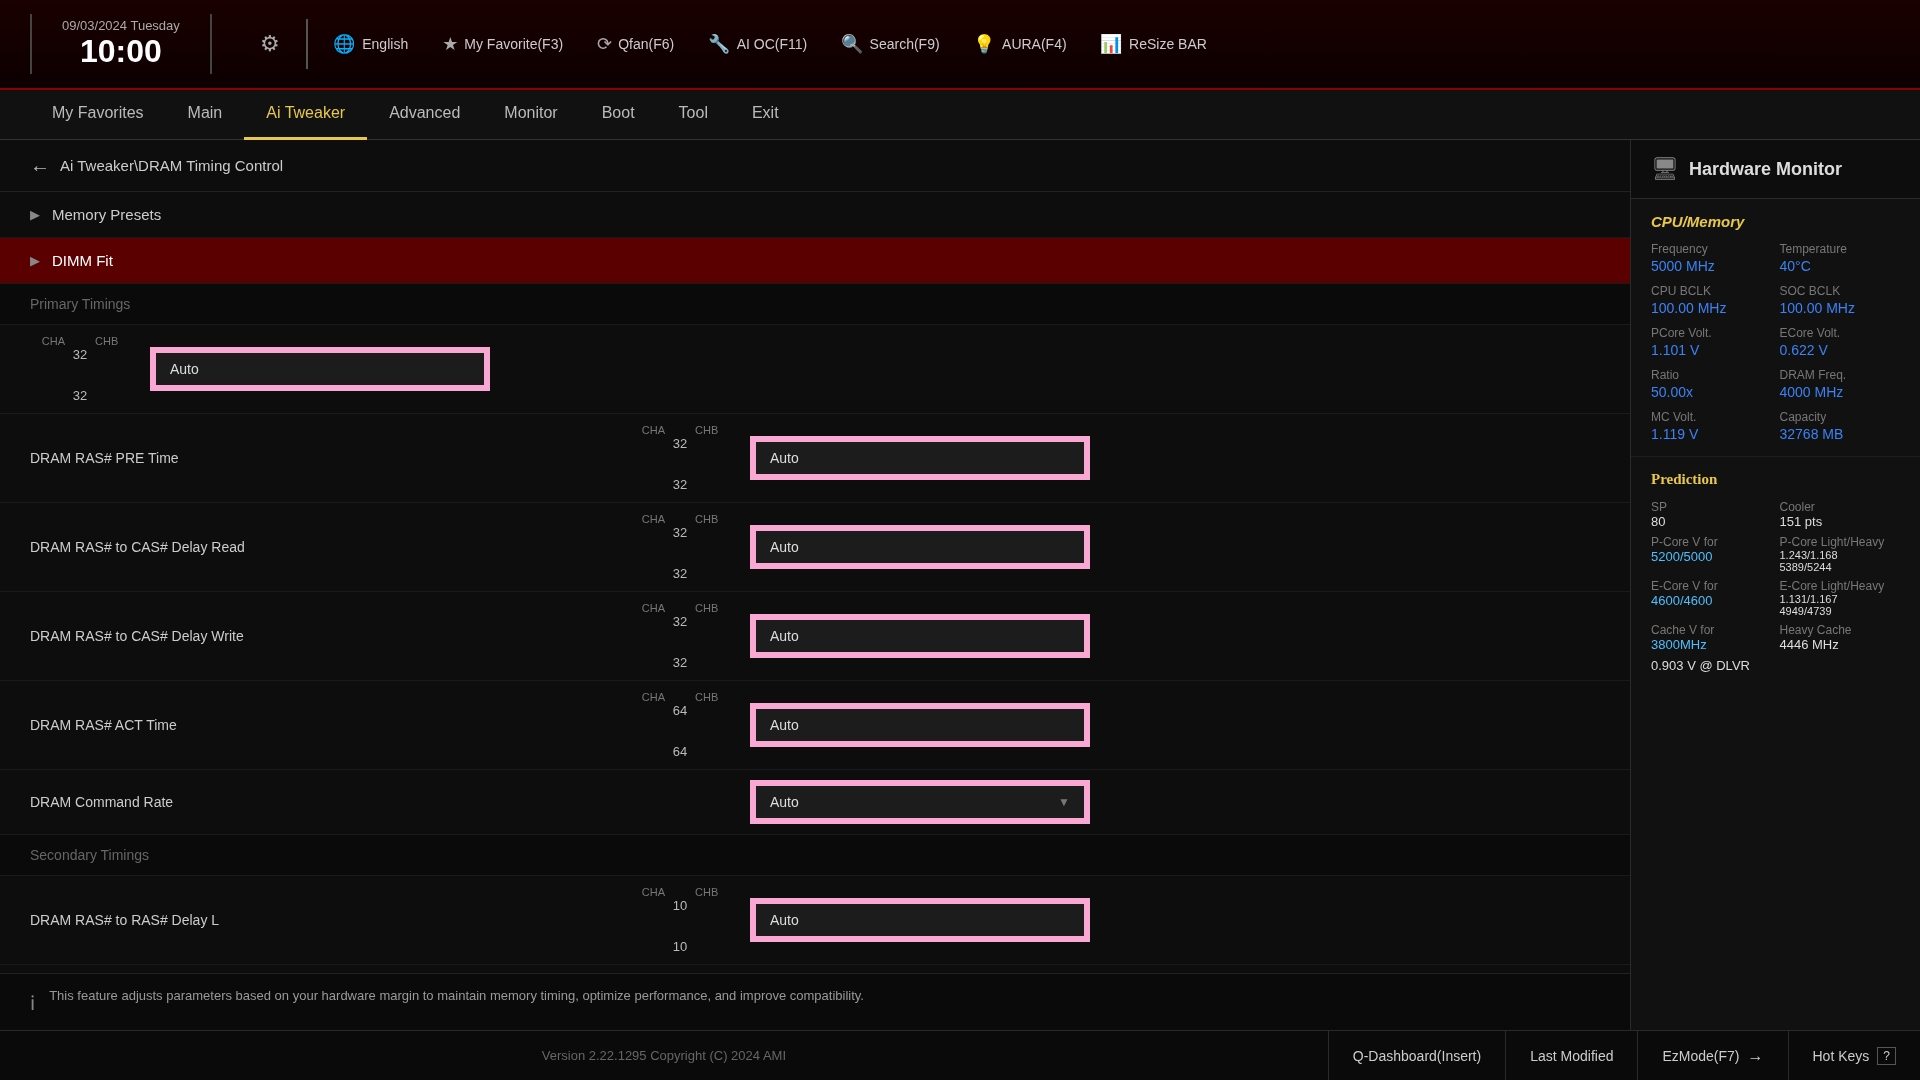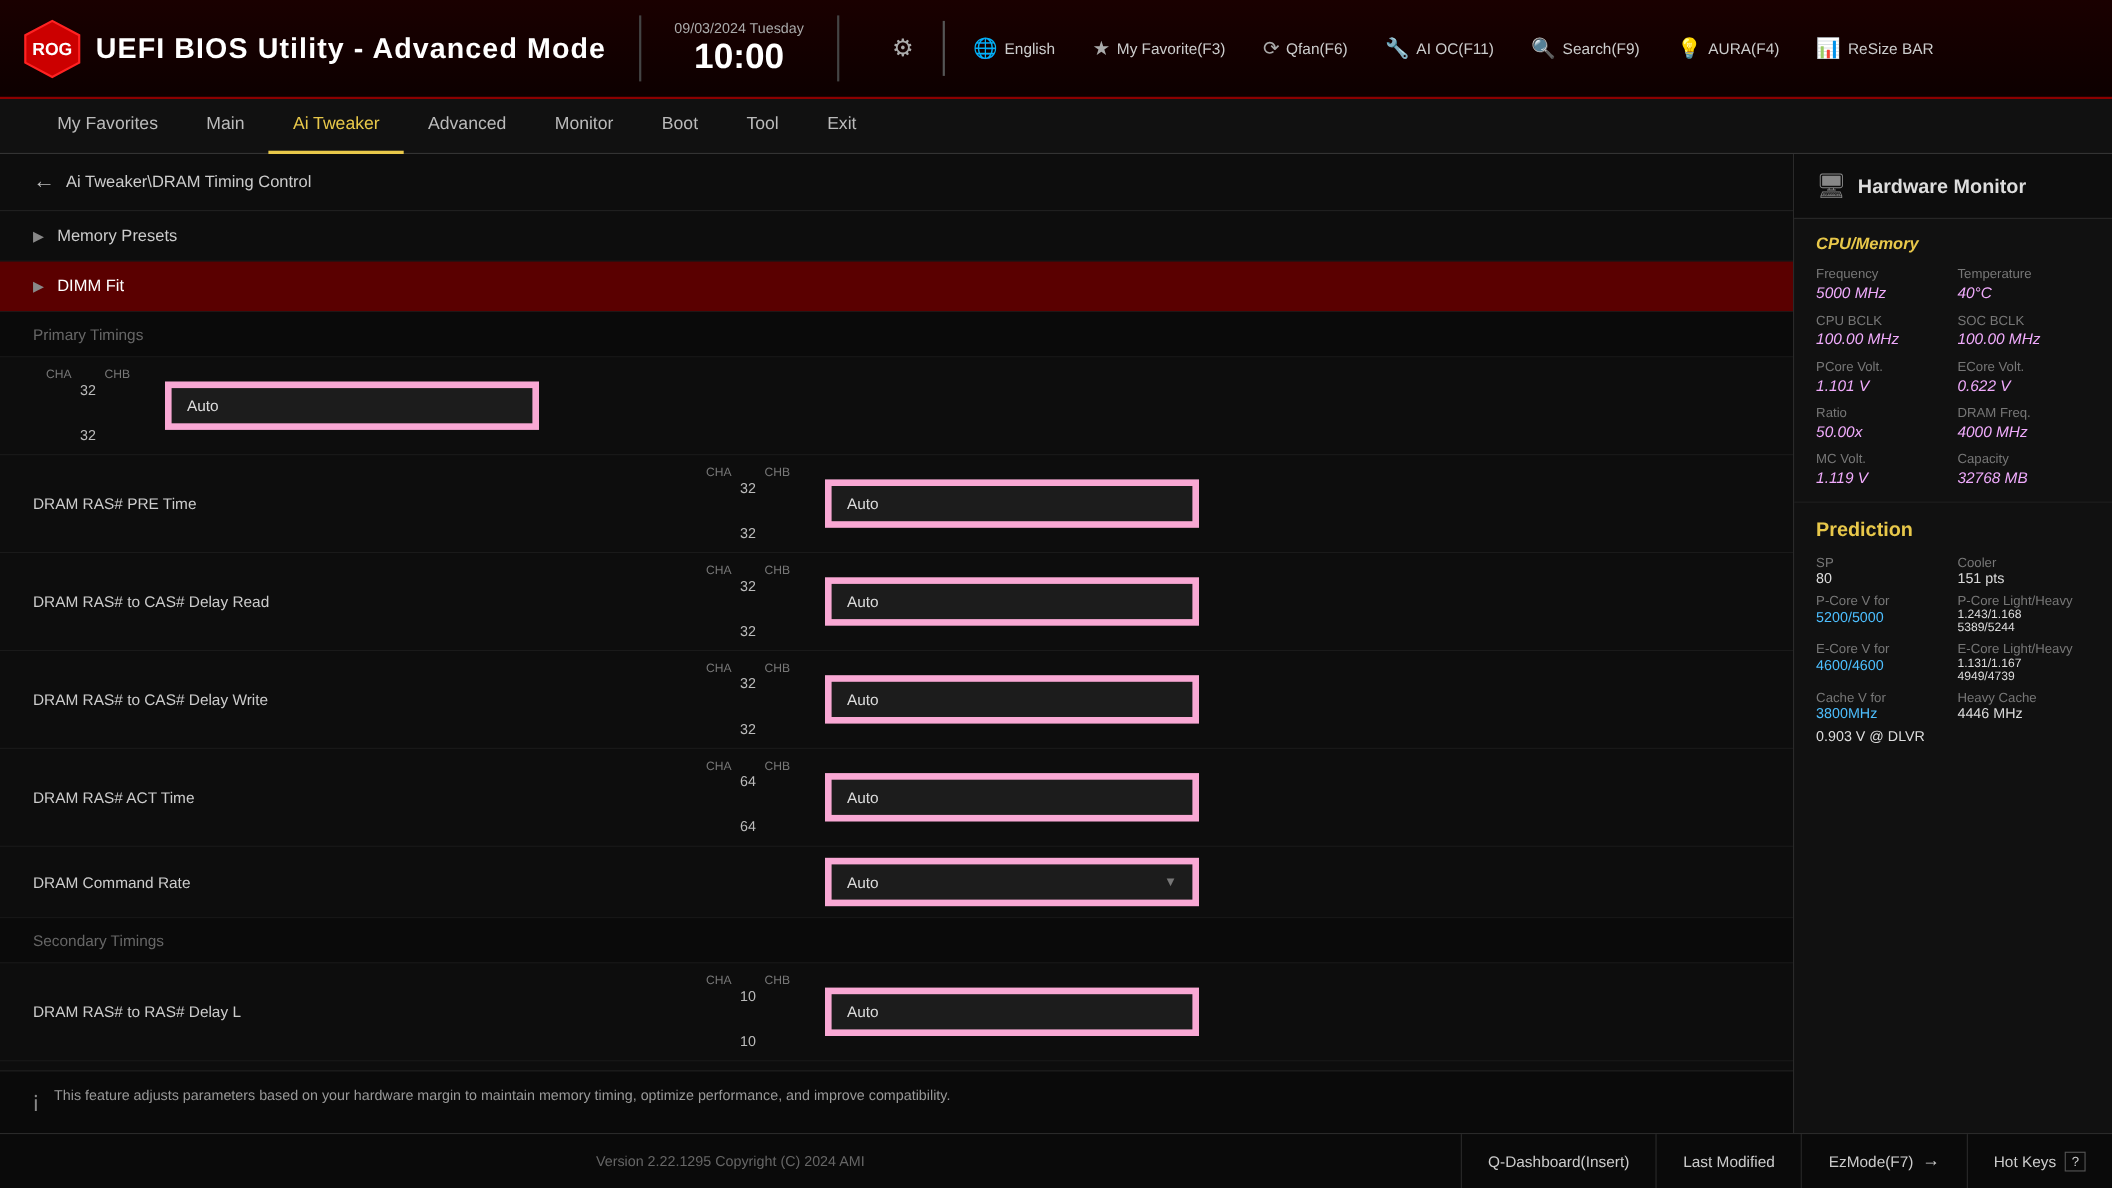--- a/index.html
+++ b/index.html
@@ -326,32 +326,32 @@
     }
 
     .hw-item {}
     .hw-item-label {
       font-size: 12px;
       color: #777;
       margin-bottom: 2px;
     }
     .hw-item-value {
       font-size: 14px;
-      color: #f0abfc;
-      font-style: italic;
+      color: #3b82f6;
     }
 
     .hw-prediction-section {
       padding: 14px 20px;
     }
     .hw-prediction-title {
-      font-size: 18px;
+      font-size: 15px;
       color: #e8c84a;
       margin-bottom: 12px;
       font-weight: bold;
+      font-family: Liberation Serif, serif;
     }
     .pred-grid {
       display: grid;
       grid-template-columns: 1fr 1fr;
       gap: 6px 8px;
       font-size: 13px;
     }
     .pred-item-label { color: #777; font-size: 12px; }
     .pred-item-value { color: #ddd; font-size: 13px; }
     .pred-item-value.highlight { color: #4dbfff; }
@@ -391,28 +391,20 @@
       border-left: 1px solid #2a2a2a;
       font-size: 14px;
       color: #ccc;
       cursor: pointer;
     }
   </style>
 </head>
 <body>
 
 <div class="header">
-  <div class="logo-area">
-
-    <svg class="rog-logo" viewBox="0 0 55 55" xmlns="http://www.w3.org/2000/svg">
-      <polygon points="27.5,2 52,15 52,40 27.5,53 3,40 3,15" fill="#cc0000" stroke="#ff2222" stroke-width="2"></polygon>
-      <text x="27.5" y="33" text-anchor="middle" font-size="16" font-weight="bold" fill="white" font-family="Arial">ROG</text>
-    </svg>
-    <span class="bios-title">UEFI BIOS Utility - Advanced Mode</span>
-  </div>
 
   <div class="header-divider"></div>
 
   <div class="datetime">
     <span class="date">09/03/2024 Tuesday</span>
     <span class="time">10:00</span>
   </div>
 
   <div class="header-divider"></div>
 

